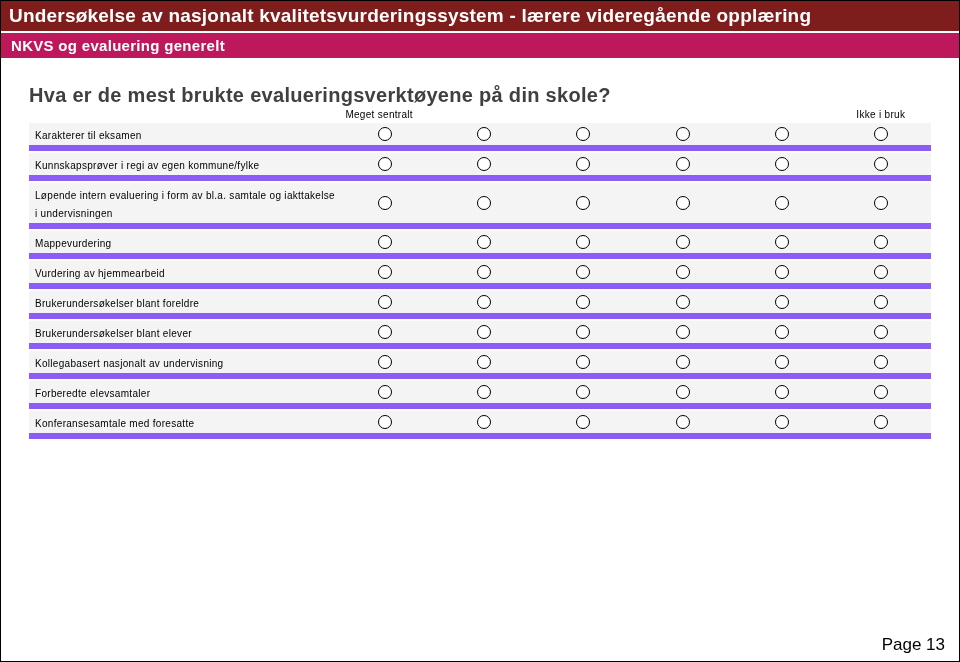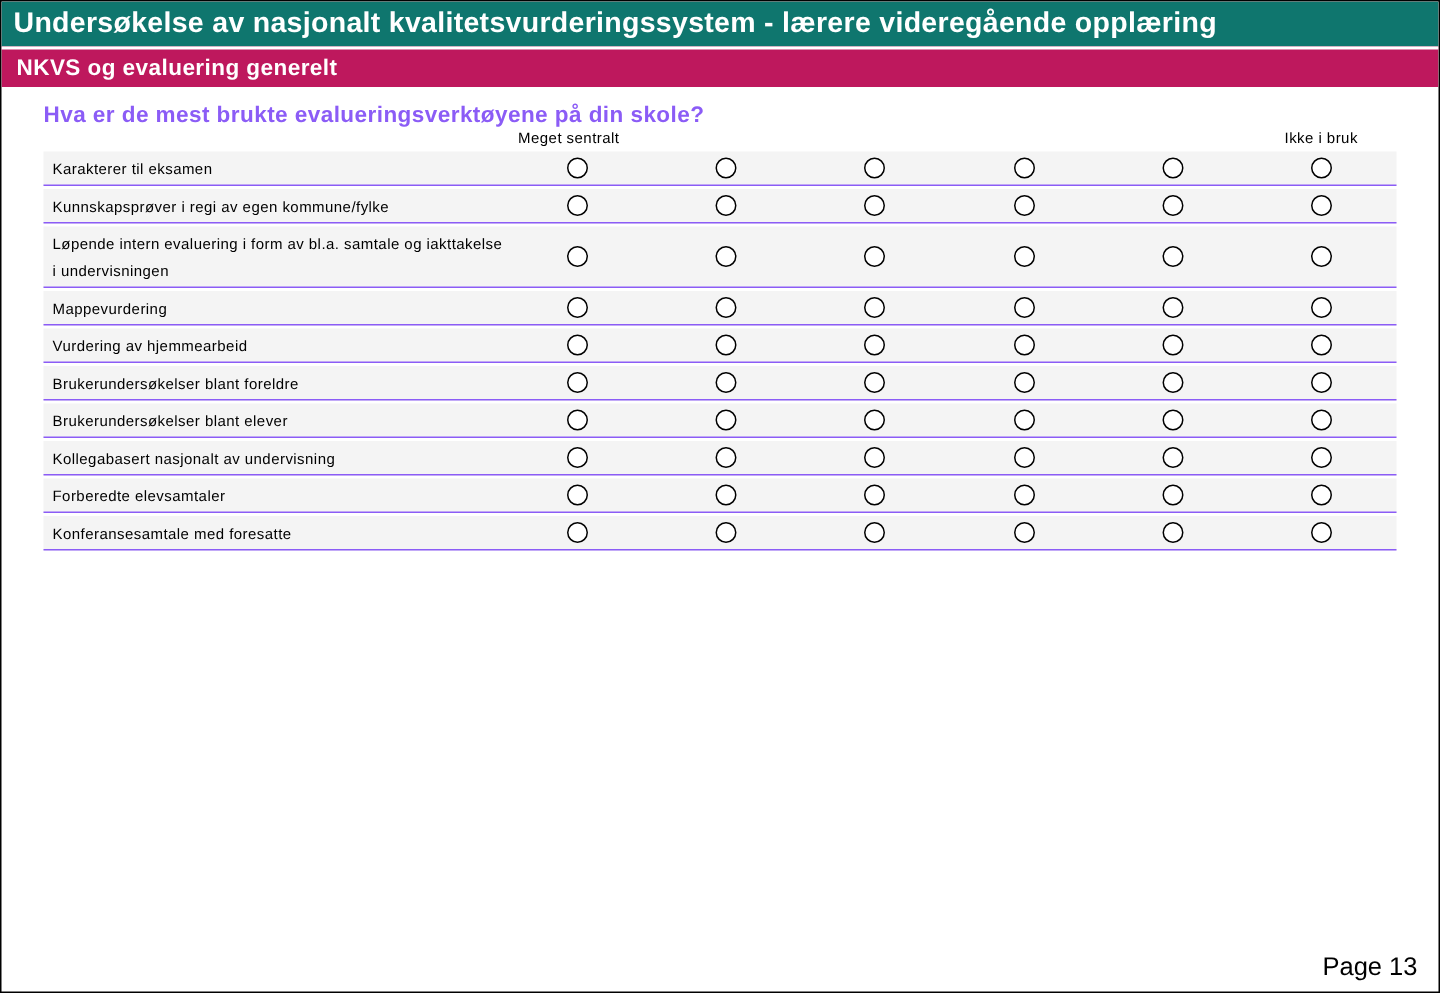--- a/index.html
+++ b/index.html
@@ -1,43 +1,43 @@
 <!DOCTYPE html>
 <html><head>
 <meta charset="utf-8">
 <style>
   * { box-sizing: border-box; margin: 0; padding: 0; }
   html, body { width: 960px; height: 662px; font-family: Arial, Helvetica, sans-serif; background: #fff; }
   body { border: 1px solid #000; position: relative; }
 
   .survey-title-bar {
-    background: #0f766e;
+    background: #7f1d1d;
     color: #fff;
     padding: 4px 8px;
     font-size: 19px;
     font-weight: bold;
     letter-spacing: 0.2px;
   }
   .section-title-bar {
     background: #be185d;
     color: #fff;
     padding: 4px 10px;
     font-size: 15px;
     font-weight: bold;
     border-top: 2px solid #fff;
     letter-spacing: 0.3px;
   }
 
   .content { padding: 6px 28px 0 28px; }
 
   .question-label {
-    color: #8b5cf6;
-    font-size: 15px;
+    color: #404040;
+    font-size: 20px;
     font-weight: bold;
-    margin: 4px 0 2px 0;
+    margin: 20px 0 2px 0;
     letter-spacing: 0.3px;
   }
 
   .scale-row {
     display: flex;
     align-items: center;
     margin-bottom: 3px;
   }
   .row-label-col { width: 300px; flex: 0 0 300px; }
   .radio-cols {
@@ -54,21 +54,21 @@
   .scale-header .radio-col { align-items: flex-start; }
   .scale-header .scale-end-label {
     font-size: 10px;
     color: #000;
     letter-spacing: 0.3px;
   }
 
   .matrix-row {
     display: flex;
     align-items: center;
-    border-bottom: 1px solid #8b5cf6;
+    border-bottom: 6px solid #8b5cf6;
     background: #f4f4f4;
     padding: 2px 0 2px 6px;
     margin-bottom: 2px;
   }
   .matrix-row:nth-child(even) { background: #f4f4f4; }
 
   .row-label {
     font-size: 10px;
     color: #000;
     letter-spacing: 0.3px;

